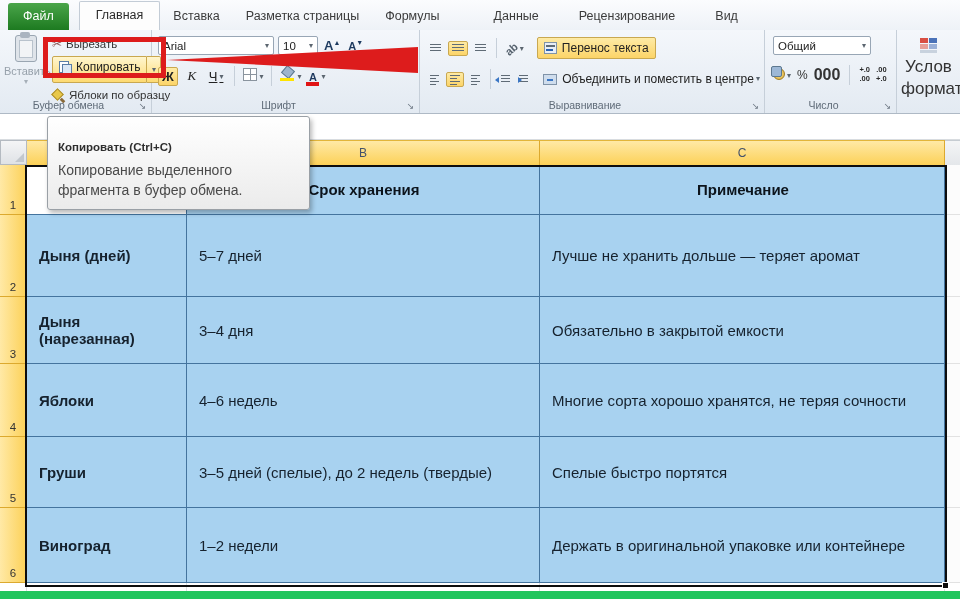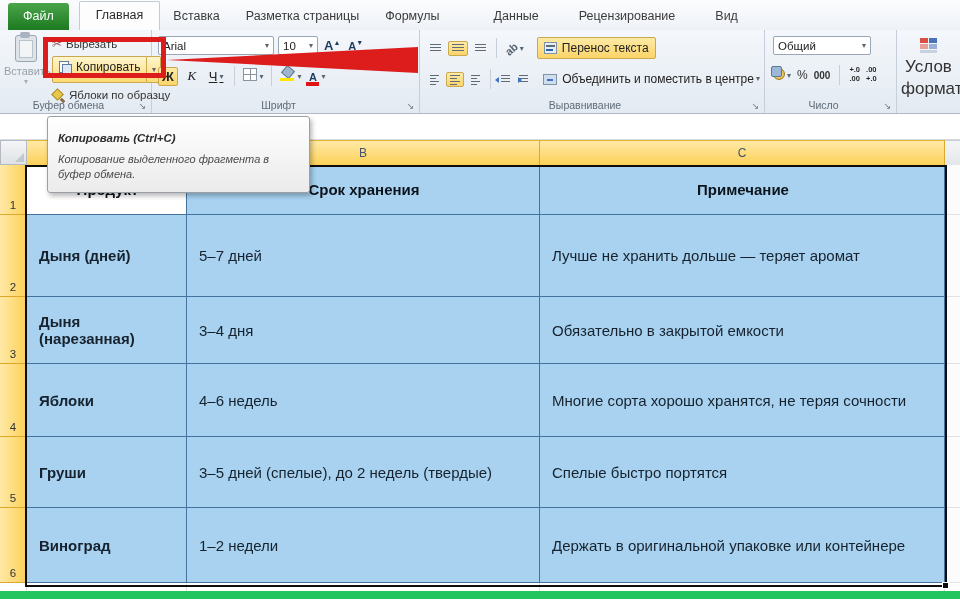--- a/index.html
+++ b/index.html
@@ -117,41 +117,41 @@
   .icon-merge::before { content:""; position:absolute; left:3px; top:4px; right:3px; height:2px; background:#3a76c4; }
 
   
   .g-num { width:132px; }
   .num-row1 { margin:2px 0 0 4px; }
   .num-row2 { margin:10px 0 0 4px; display:flex; align-items:center; gap:6px; }
   .icon-coin { display:inline-block; width:12px; height:12px; border-radius:50%;
     background:radial-gradient(#ffe58a,#d8a93a); border:1px solid #a07d24; position:relative; }
   .icon-coin::before { content:""; position:absolute; left:-3px; top:-3px; width:9px; height:9px;
     border-radius:2px; background:#9db8d6; border:1px solid #5d788f; }
-  .numtxt { font-size:10px; color:#333; font-weight:bold; }
+  .numtxt { font-size:16px; color:#333; font-weight:bold; }
   .m2 { display:inline-flex; flex-direction:column; font-size:7.5px; line-height:1.15; color:#2a2a2a; font-weight:bold; text-align:center; }
 
   
   .g-styles { width:63px; border-right:none; text-align:center; overflow:hidden; }
   .icon-condfmt { margin:4px auto 2px; width:17px; height:16px; position:relative; }
   .icon-condfmt i { position:absolute; width:8px; height:5px; }
   .styles-lbl { font-size:17px; color:#333; line-height:1.3; white-space:nowrap; }
 
   
   .red-box { position:absolute; left:43px; top:37px; width:123px; height:41px;
     border:5px solid #dd1c1c; z-index:60; }
   .red-arrow { position:absolute; left:167px; top:47px; width:0; height:0; z-index:60;
     border-top:13px solid transparent; border-bottom:13px solid transparent; border-right:251px solid #dd1c1c; }
 
   
   .tooltip { position:absolute; left:47px; top:116px; width:263px; z-index:70;
     background:linear-gradient(#ffffff,#ebebeb); border:1px solid #9aa0a6; border-radius:3px;
-    box-shadow:2px 3px 5px rgba(0,0,0,.28); padding:15px 10px 9px;font-style:italic; }
+    box-shadow:2px 3px 5px rgba(0,0,0,.28); padding:24px 10px 9px; }
   .tooltip-title { font-size:11.5px; font-weight:bold; color:#2e2e2e; margin-bottom:8px; }
-  .tooltip-body { font-size:11px; color:#4a4a4a; line-height:1.4; }
+  .tooltip-body { font-size:14px; color:#4a4a4a; line-height:1.4; }
 
   
   .sheet { position:absolute; left:0; top:114px; width:960px; height:485px; background:#fff; }
   .fstrip { height:26px; background:#fff; border-bottom:1px solid #d8dce0; }
   .colheads { display:flex; height:25px; }
   .corner { width:27px; background:linear-gradient(#f4f5f6,#dfe2e6); border:1px solid #b4bac1; position:relative; }
   .corner::after { content:""; position:absolute; right:2px; bottom:2px;
     border-left:9px solid transparent; border-bottom:9px solid #c2c7cd; }
   .ch { background:linear-gradient(#ffe9a6,#fcd158); border-top:1px solid #e2b53a;
     border-right:1px solid #dca92e; text-align:center; font-size:12px; color:#44526b;

